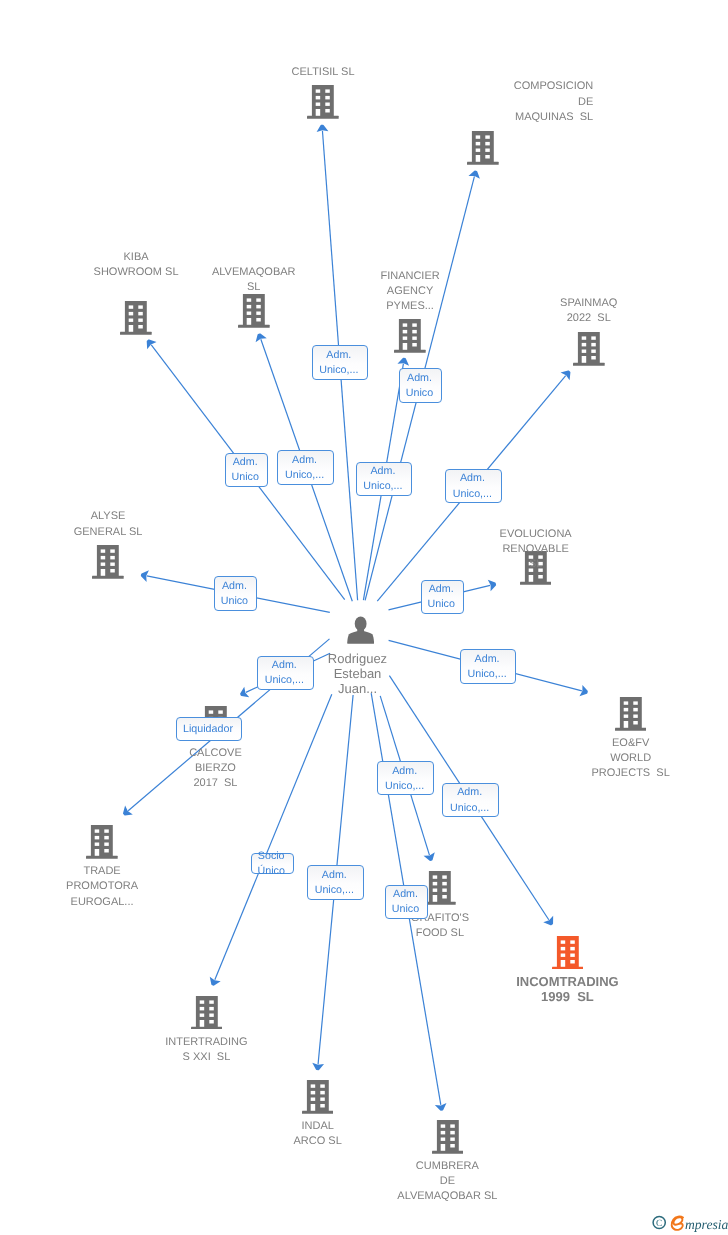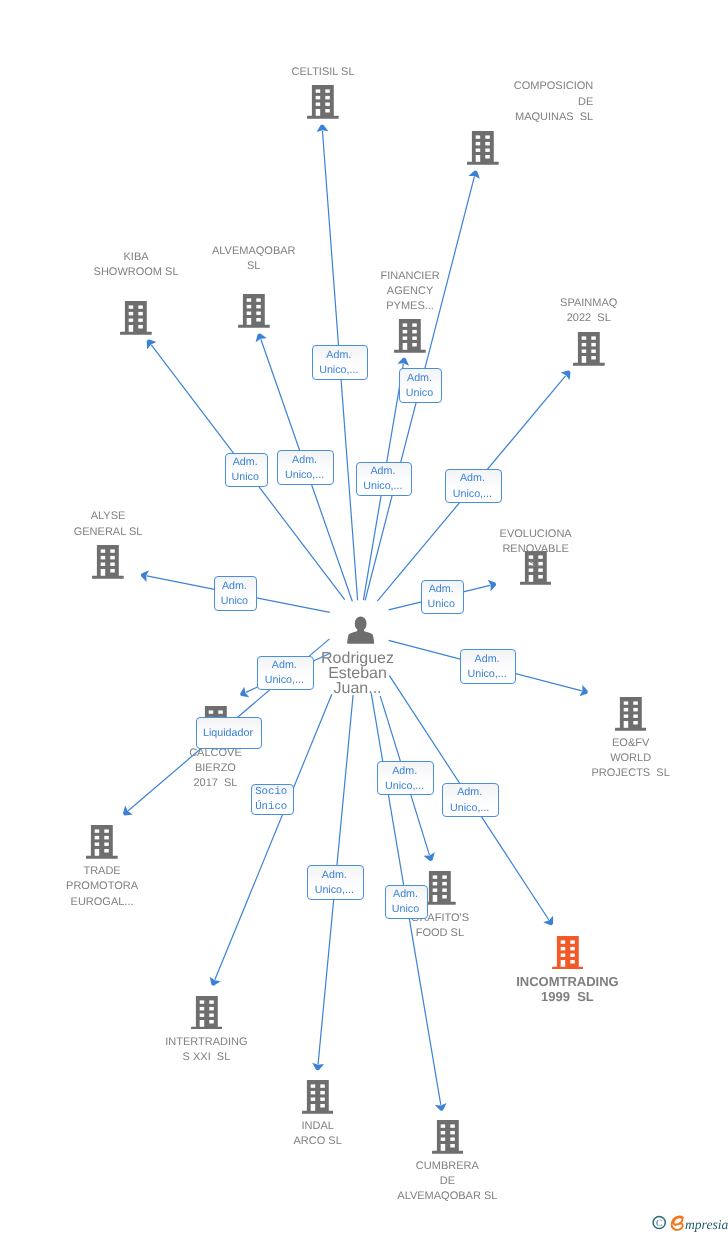--- a/index.html
+++ b/index.html
@@ -162,21 +162,21 @@
               <rect x="8.7" y="4.4" width="4.5" height="3.4"></rect>
               <rect x="18.3" y="4.4" width="4.5" height="3.4"></rect>
               <rect x="8.7" y="10.9" width="4.5" height="3.5"></rect>
               <rect x="18.3" y="10.9" width="4.5" height="3.5"></rect>
               <rect x="8.7" y="17.5" width="4.5" height="3.4"></rect>
               <rect x="18.3" y="17.5" width="4.5" height="3.4"></rect>
               <rect x="8.7" y="24" width="4.5" height="6.8"></rect>
               <rect x="18.3" y="24" width="4.5" height="3.5"></rect>
             </g>
           </svg></div>
-        <div class="node-label" style="left: 143.75px; top: 244px; width: 220px;">ALVEMAQOBAR
+        <div class="node-label" style="left: 143.75px; top: 265px; width: 220px;">ALVEMAQOBAR
 SL</div>
       </div>
       <div class="node" style="left: 0px; top: 0px;">
         <div class="node-icon" style="left: 394.2px; top: 318.9px;"><svg width="31.7" height="33.8" viewBox="0 0 31.7 33.8">
             <g fill="#6e6e6e">
               <rect x="0" y="30.8" width="31.7" height="3.0" rx="0.4"></rect>
               <rect x="4.9" y="0" width="21.9" height="31.0"></rect>
             </g>
             <g fill="#ffffff">
               <rect x="8.7" y="4.4" width="4.5" height="3.4"></rect>
@@ -419,40 +419,40 @@
 ALVEMAQOBAR SL</div>
       </div>
       <div class="node">
         <div class="node-icon" style="left: 346.65px; top: 616.3px;"><svg width="27.3" height="27.9" viewBox="0 0 27.5 27.9">
             <g fill="#6e6e6e">
               <ellipse cx="13.75" cy="7.7" rx="5.95" ry="7.3"></ellipse>
               <path d="M10.3 12.8 h6.9 v4.4 h-6.9 z"></path>
               <path d="M13.75 14.9 C18.9 14.9 24.0 16.8 25.4 18.3 C26.5 19.5 27.1 23.6 27.3 27.2 C27.3 27.6 27.1 27.8 26.8 27.8 H0.7 C0.4 27.8 0.2 27.6 0.2 27.2 C0.4 23.6 1.0 19.5 2.1 18.3 C3.5 16.8 8.6 14.9 13.75 14.9 z"></path>
             </g>
           </svg></div>
-        <div class="node-label" style="left: 247.5px; top: 652.1px; width: 220px; font-size: 16px; line-height: 14.95px;">Rodriguez
+        <div class="node-label" style="left: 247.5px; top: 652.1px; width: 220px; font-size: 13px; line-height: 14.95px;">Rodriguez
 Esteban
 Juan...</div>
       </div>
     </div>
   <div id="elabel-layer">
       <div class="edge-label" style="left: 311.5px; top: 345.35px; width: 56.6px; height: 34.3px;"><div>Adm.</div><div>Unico,...</div></div>
       <div class="edge-label" style="left: 398.85px; top: 368.35px; width: 43.3px; height: 34.3px;"><div>Adm.</div><div>Unico</div></div>
       <div class="edge-label" style="left: 224.55px; top: 452.75px; width: 43.3px; height: 34.3px;"><div>Adm.</div><div>Unico</div></div>
       <div class="edge-label" style="left: 277.3px; top: 450.35px; width: 56.6px; height: 34.3px;"><div>Adm.</div><div>Unico,...</div></div>
       <div class="edge-label" style="left: 355.6px; top: 461.85px; width: 56.6px; height: 34.3px;"><div>Adm.</div><div>Unico,...</div></div>
       <div class="edge-label" style="left: 445.1px; top: 468.95px; width: 56.6px; height: 34.3px;"><div>Adm.</div><div>Unico,...</div></div>
       <div class="edge-label" style="left: 213.75px; top: 576.45px; width: 43.3px; height: 34.3px;"><div>Adm.</div><div>Unico</div></div>
       <div class="edge-label" style="left: 420.55px; top: 579.75px; width: 43.3px; height: 34.3px;"><div>Adm.</div><div>Unico</div></div>
       <div class="edge-label" style="left: 459.8px; top: 649.25px; width: 56.6px; height: 34.3px;"><div>Adm.</div><div>Unico,...</div></div>
       <div class="edge-label" style="left: 257px; top: 655.85px; width: 56.6px; height: 34.3px;"><div>Adm.</div><div>Unico,...</div></div>
-      <div class="edge-label" style="left: 196px; top: 717.1px; width: 66px; height: 32px;"><div>Liquidador</div></div>
+      <div class="edge-label" style="left: 176px; top: 717.1px; width: 66px; height: 24px;"><div>Liquidador</div></div>
       <div class="edge-label" style="left: 377.4px; top: 761.15px; width: 56.6px; height: 34.3px;"><div>Adm.</div><div>Unico,...</div></div>
       <div class="edge-label" style="left: 442.4px; top: 783.05px; width: 56.6px; height: 34.3px;"><div>Adm.</div><div>Unico,...</div></div>
-      <div class="edge-label" style="left: 250.6px; top: 784px; width: 43.2px; height: 31px; font-family: Liberation Mono, monospace;"><div>Socio</div><div>Único</div></div>
+      <div class="edge-label" style="left: 250.6px; top: 853px; width: 43.2px; height: 21px;"><div>Socio</div><div>Único</div></div>
       <div class="edge-label" style="left: 307px; top: 865.45px; width: 56.6px; height: 34.3px;"><div>Adm.</div><div>Unico,...</div></div>
       <div class="edge-label" style="left: 384.85px; top: 884.75px; width: 43.3px; height: 34.3px;"><div>Adm.</div><div>Unico</div></div>
     </div>
   <div id="footer">
       <svg width="81" height="26" viewBox="0 0 81 26">
         <g>
           <circle cx="7.2" cy="12.5" r="6.1" fill="none" stroke="#2c6b7c" stroke-width="1.5"></circle>
           <text x="7.2" y="16.2" text-anchor="middle" font-family="Liberation Serif, serif" font-size="9.5" fill="#2c6b7c">C</text>
         </g>
         <path d="M 31.0 7.6 C 28.4 5.9 23.8 6.2 21.4 9.5 C 18.6 13.2 19.2 18.1 22.8 19.5 C 26.0 20.7 29.8 18.8 30.6 16.2 C 31.0 14.6 30.3 13.4 28.7 13.5 C 26.8 13.6 25.0 14.9 23.3 14.7 C 21.6 14.6 21.1 13.0 21.8 11.1 C 22.9 8.4 26.0 6.7 28.4 7.4 C 30.3 7.9 30.9 9.6 30.0 11.1 C 29.1 12.7 25.9 14.2 23.0 14.8" fill="none" stroke="#f2771a" stroke-width="1.9" stroke-linecap="round" stroke-linejoin="round"></path>

